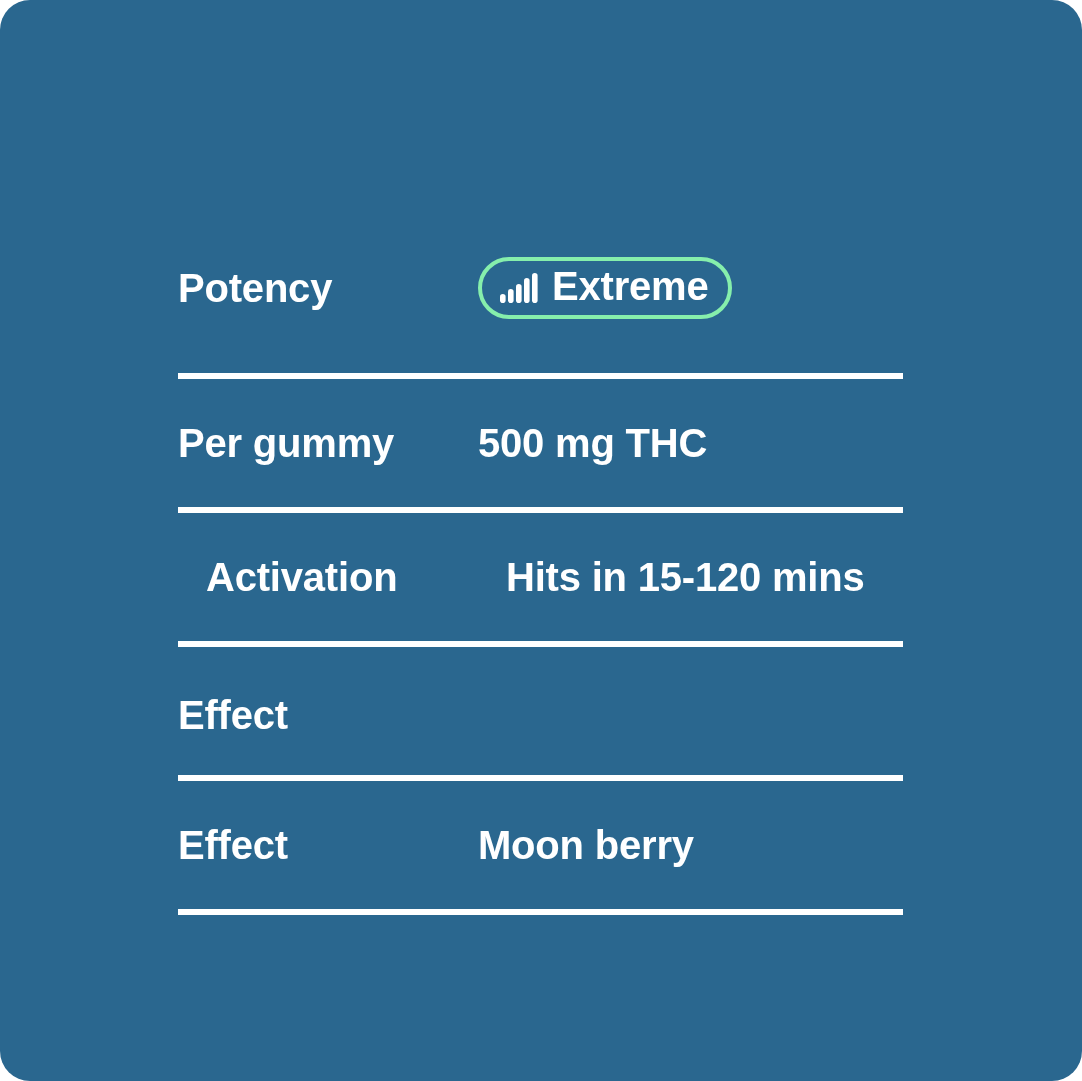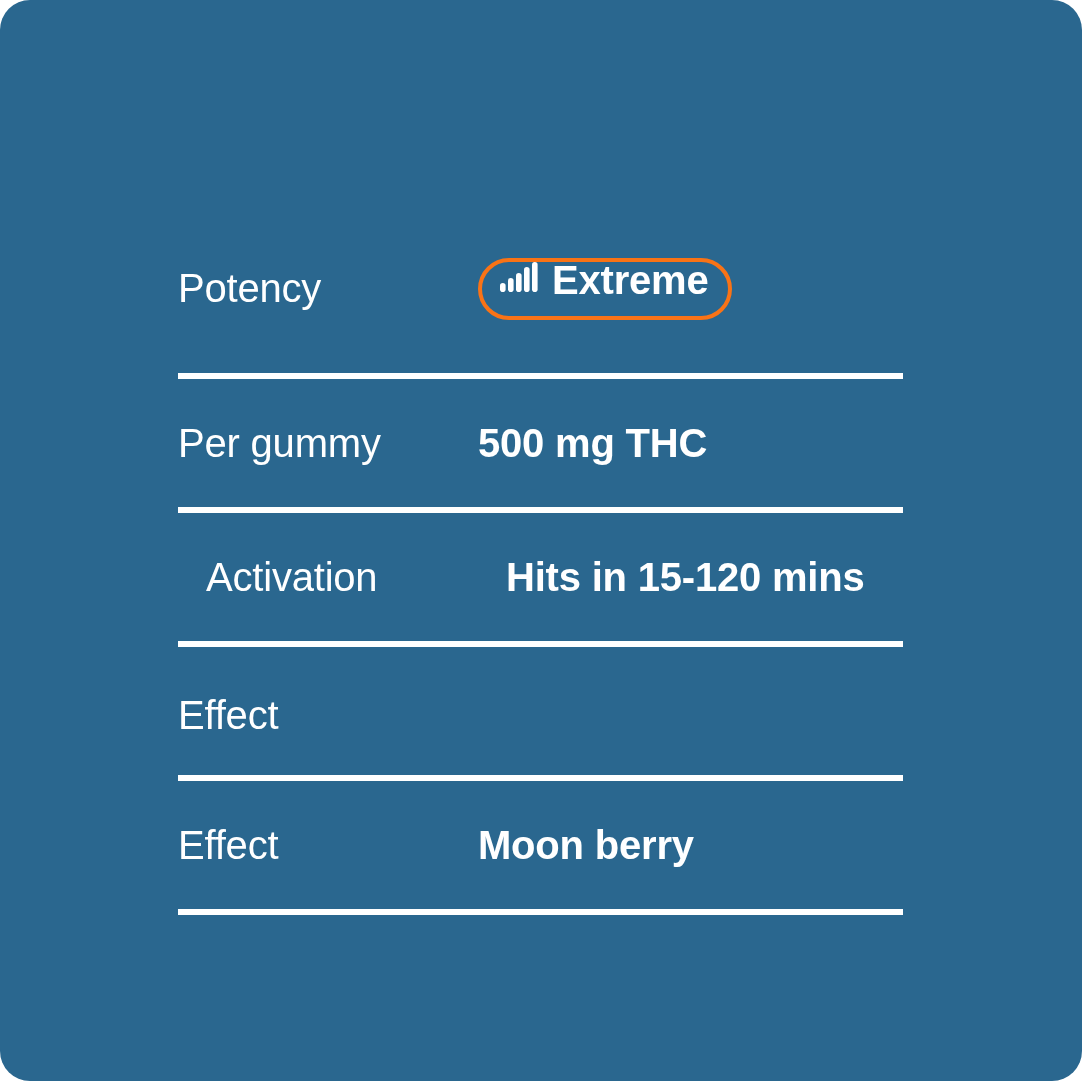--- a/index.html
+++ b/index.html
@@ -47,21 +47,21 @@
     display: flex;
     align-items: center;
     width: 100%;
     box-sizing: border-box;
   }
 
   .spec-label {
     color: #ffffff;
     font-family: "Liberation Sans", sans-serif;
     font-size: 40px;
-    font-weight: 400;
+    font-weight: 700;
     line-height: 1.1;
     letter-spacing: -0.2px;
     white-space: nowrap;
     flex: 0 0 300px;
     width: 300px;
   }
 
   .spec-value {
     color: #ffffff;
     font-family: "Liberation Sans", sans-serif;
@@ -76,25 +76,25 @@
   .divider {
     height: 6px;
     background: #ffffff;
     width: 725px;
     border-radius: 0;
   }
 
   
   .pill {
     display: inline-flex;
-    align-items: flex-start;
+    align-items: center;
     box-sizing: border-box;
     height: 62px;
     padding: 0 20px 0 18px;
-    border: 4px solid #f97316;
+    border: 4px solid #86efac;
     border-radius: 40px;
     gap: 12px;
     background: transparent;
   }
   .pill-label {
     color: #ffffff;
     font-family: "Liberation Sans", sans-serif;
     font-size: 40px;
     font-weight: 700;
     letter-spacing: -0.2px;

